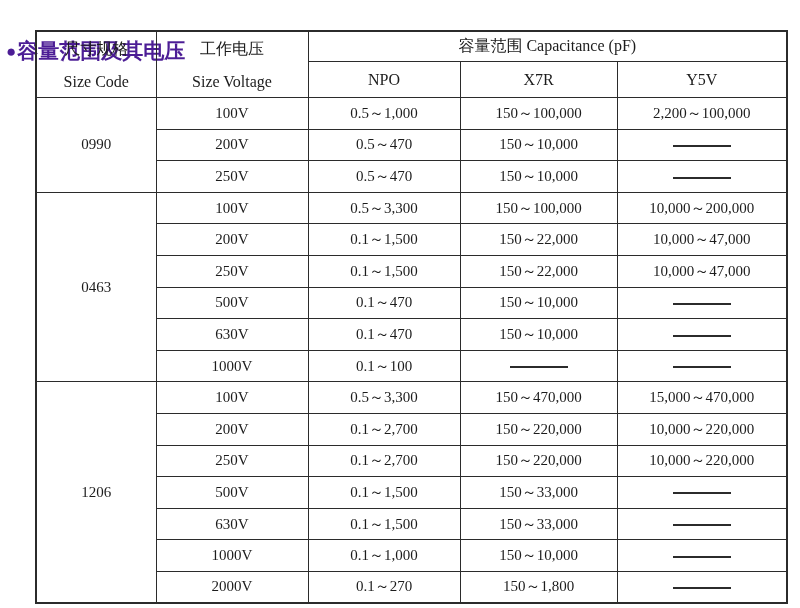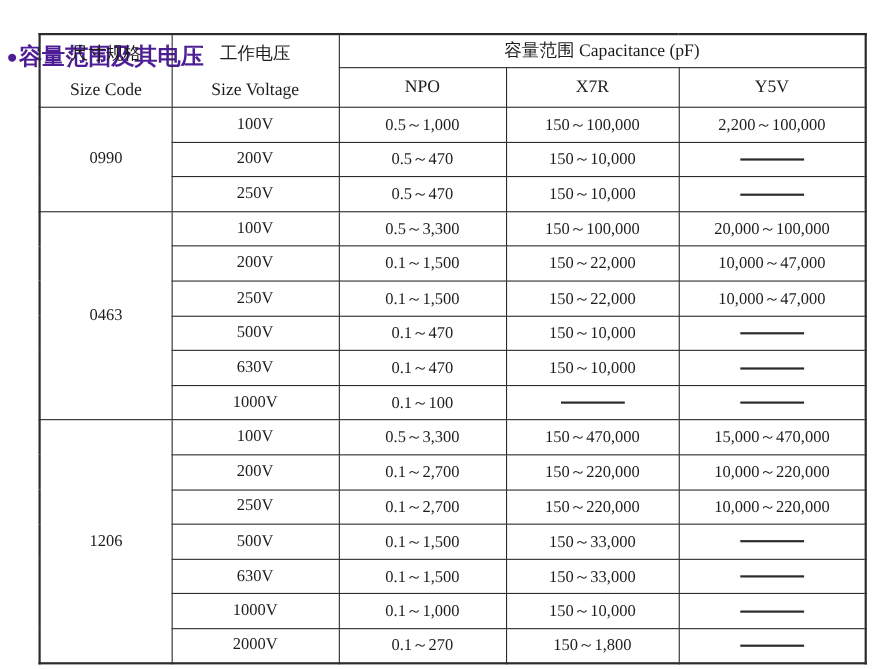--- a/index.html
+++ b/index.html
@@ -125,21 +125,21 @@
           <td>250V</td>
           <td>0.5～470</td>
           <td>150～10,000</td>
           <td><span class="dash"></span></td>
         </tr>
         <tr>
           <td rowspan="6">0463</td>
           <td>100V</td>
           <td>0.5～3,300</td>
           <td>150～100,000</td>
-          <td>20,000～100,000</td>
+          <td>10,000～200,000</td>
         </tr>
         <tr>
           <td>200V</td>
           <td>0.1～1,500</td>
           <td>150～22,000</td>
           <td>10,000～47,000</td>
         </tr>
         <tr>
           <td>250V</td>
           <td>0.1～1,500</td>

